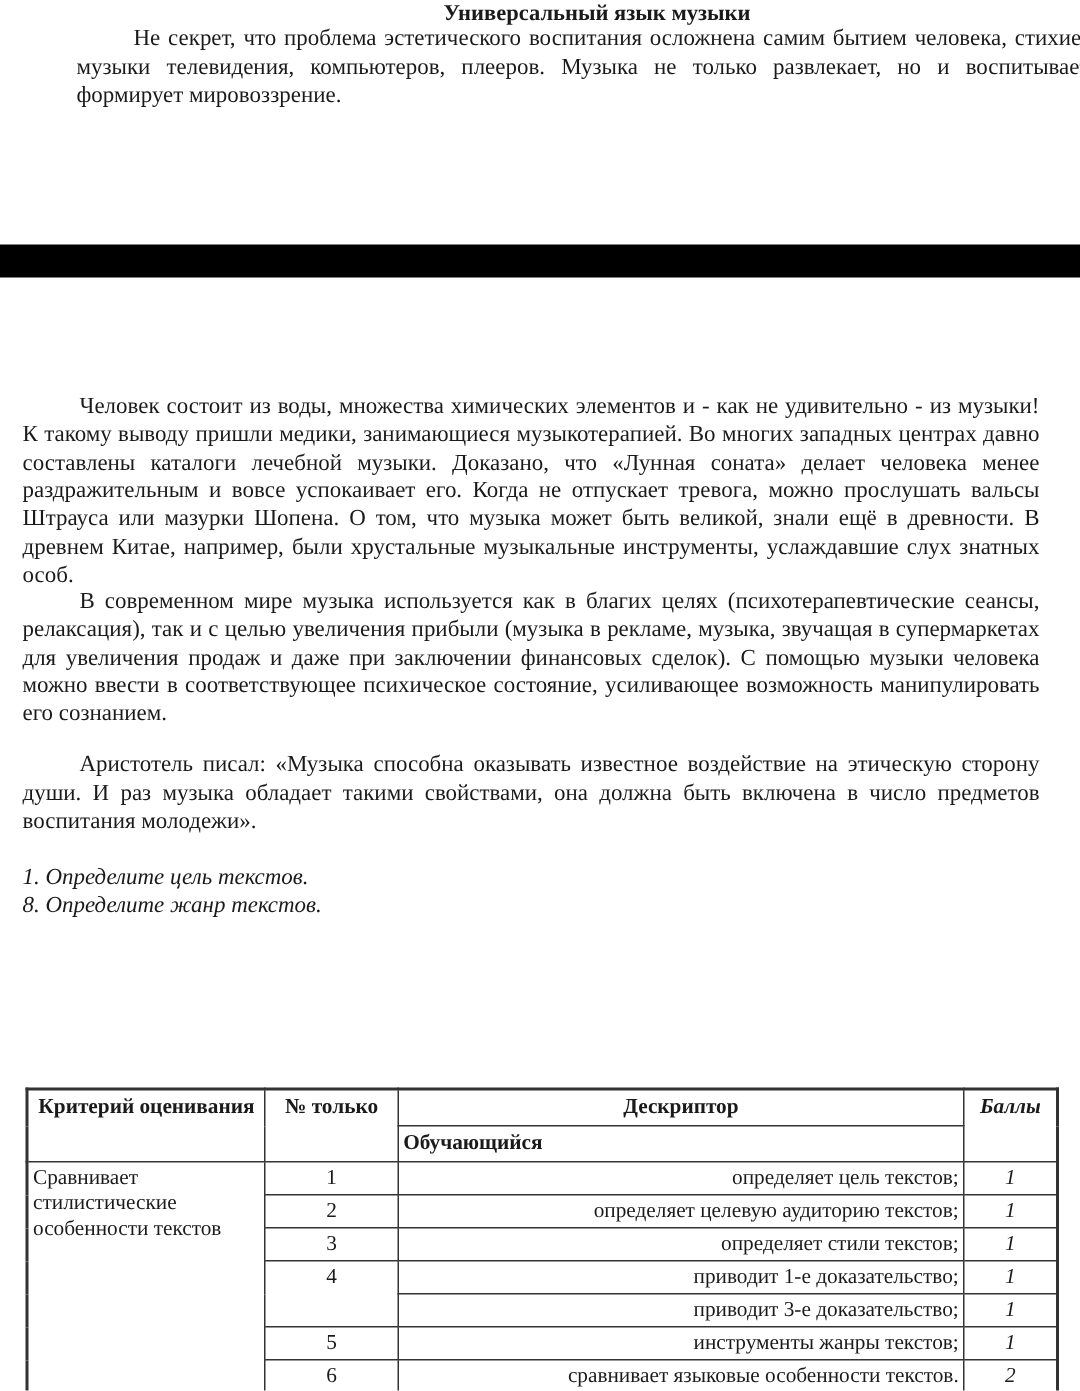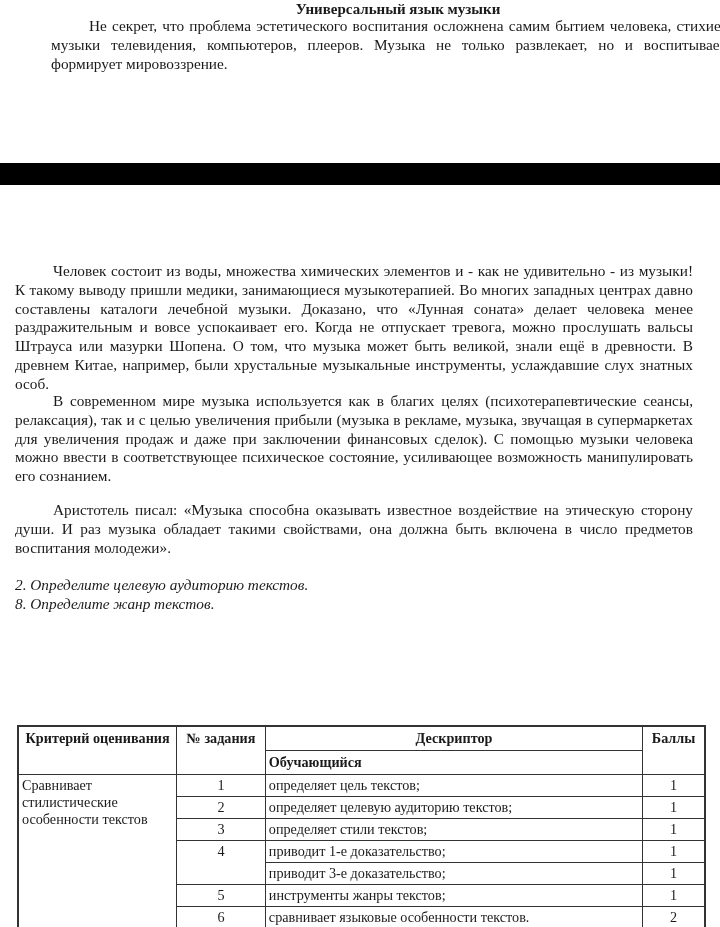--- a/index.html
+++ b/index.html
@@ -31,47 +31,47 @@
       position: absolute; left: 17px; top: 725px; width: 689px;
       border-collapse: collapse; font-size: 14.2px; line-height: 17px;
       border: 2px solid #333;
     }
     table.rubric td, table.rubric th {
       border: 1px solid #333; padding: 2px 3px; vertical-align: top;
     }
     table.rubric th { font-weight: bold; text-align: center; line-height: 19px; }
     .c1 { width: 152px; }
     .c2 { width: 82px; text-align: center; }
-    .c3 { width: 374px; }
-    .c4 { width: 55px; text-align: center; }
+    .c3 { width: 374px; text-align: right; }
+    .c4 { width: 55px; text-align: center; font-style: italic; }
     .sub { text-align: left !important; font-weight: bold; margin-left: 28px; }
     .total-row td { font-weight: bold; border-top: 2px solid #333; }
   </style>
 </head>
 <body>
 
 <div class="page-title">Универсальный язык музыки</div>
 <p class="para" id="p1">Не секрет, что проблема эстетического воспитания осложнена самим бытием человека, стихией музыки телевидения, компьютеров, плееров. Музыка не только развлекает, но и воспитывает, формирует мировоззрение.</p>
 
 <div class="black-band"></div>
 
 <p class="para" id="p2">Человек состоит из воды, множества химических элементов и - как не удивительно - из музыки! К такому выводу пришли медики, занимающиеся музыкотерапией. Во многих западных центрах давно составлены каталоги лечебной музыки. Доказано, что «Лунная соната» делает человека менее раздражительным и вовсе успокаивает его. Когда не отпускает тревога, можно прослушать вальсы Штрауса или мазурки Шопена. О том, что музыка может быть великой, знали ещё в древности. В древнем Китае, например, были хрустальные музыкальные инструменты, услаждавшие слух знатных особ.</p>
 <p class="para" id="p3">В современном мире музыка используется как в благих целях (психотерапевтические сеансы, релаксация), так и с целью увеличения прибыли (музыка в рекламе, музыка, звучащая в супермаркетах для увеличения продаж и даже при заключении финансовых сделок). С помощью музыки человека можно ввести в соответствующее психическое состояние, усиливающее возможность манипулировать его сознанием.</p>
 <p class="para" id="p4">Аристотель писал: «Музыка способна оказывать известное воздействие на этическую сторону души. И раз музыка обладает такими свойствами, она должна быть включена в число предметов воспитания молодежи».</p>
 
 <ol class="tasks">
-  <li>2. Определите целевую аудиторию текстов.</li>
+  <li>1. Определите цель текстов.</li>
   <li>8. Определите жанр текстов.</li>
 </ol>
 
 <table class="rubric">
   <tbody>
       <tr>
     <th class="c1" rowspan="2">Критерий оценивания</th>
-    <th class="c2" rowspan="2">№ задания</th>
+    <th class="c2" rowspan="2">№ только</th>
     <th class="c3">Дескриптор</th>
     <th class="c4" rowspan="2">Баллы</th>
   </tr>
   <tr>
     <th class="c3 sub">Обучающийся</th>
   </tr>
   <tr>
     <td class="c1" rowspan="7">Сравнивает стилистические особенности текстов</td>
     <td class="c2">1</td>
     <td class="c3">определяет цель текстов;</td>

